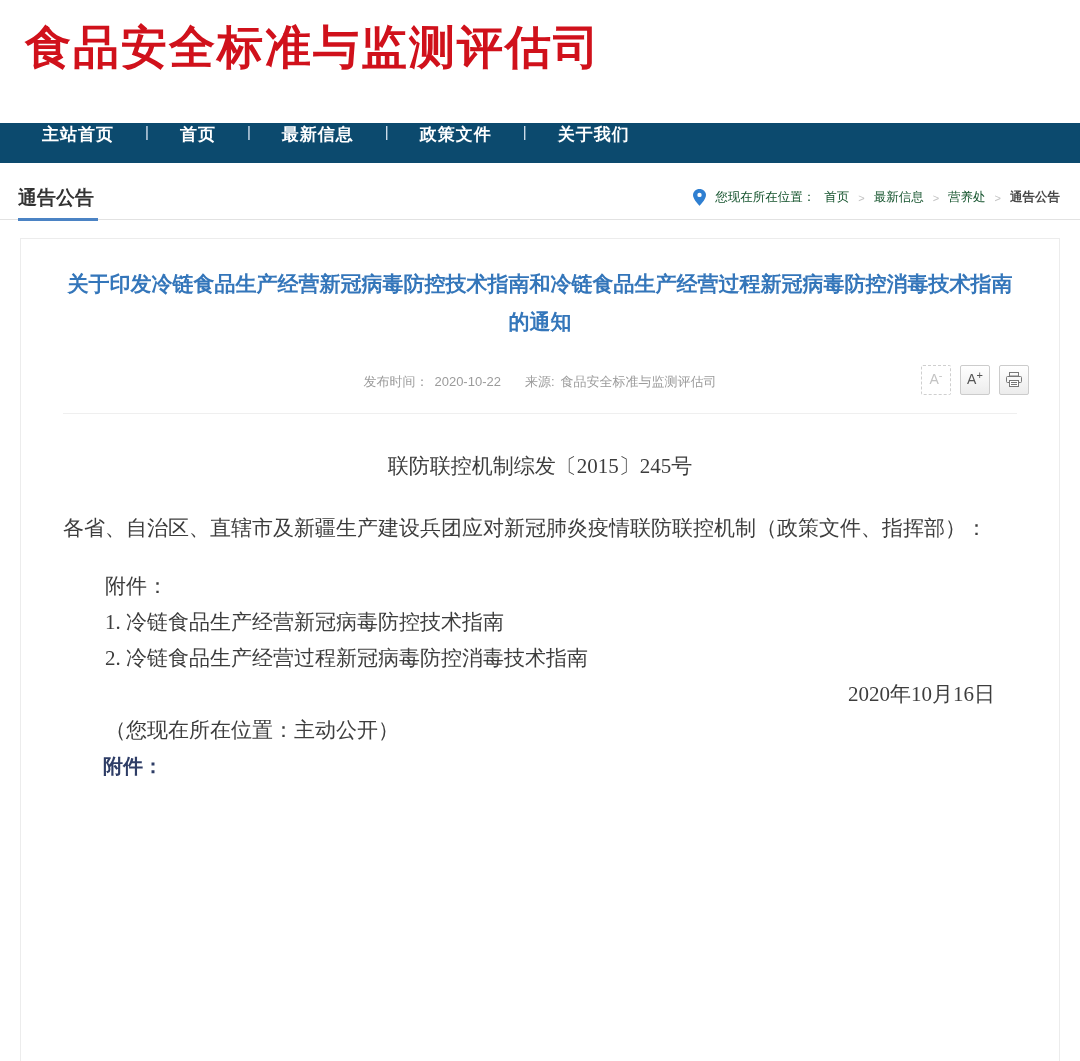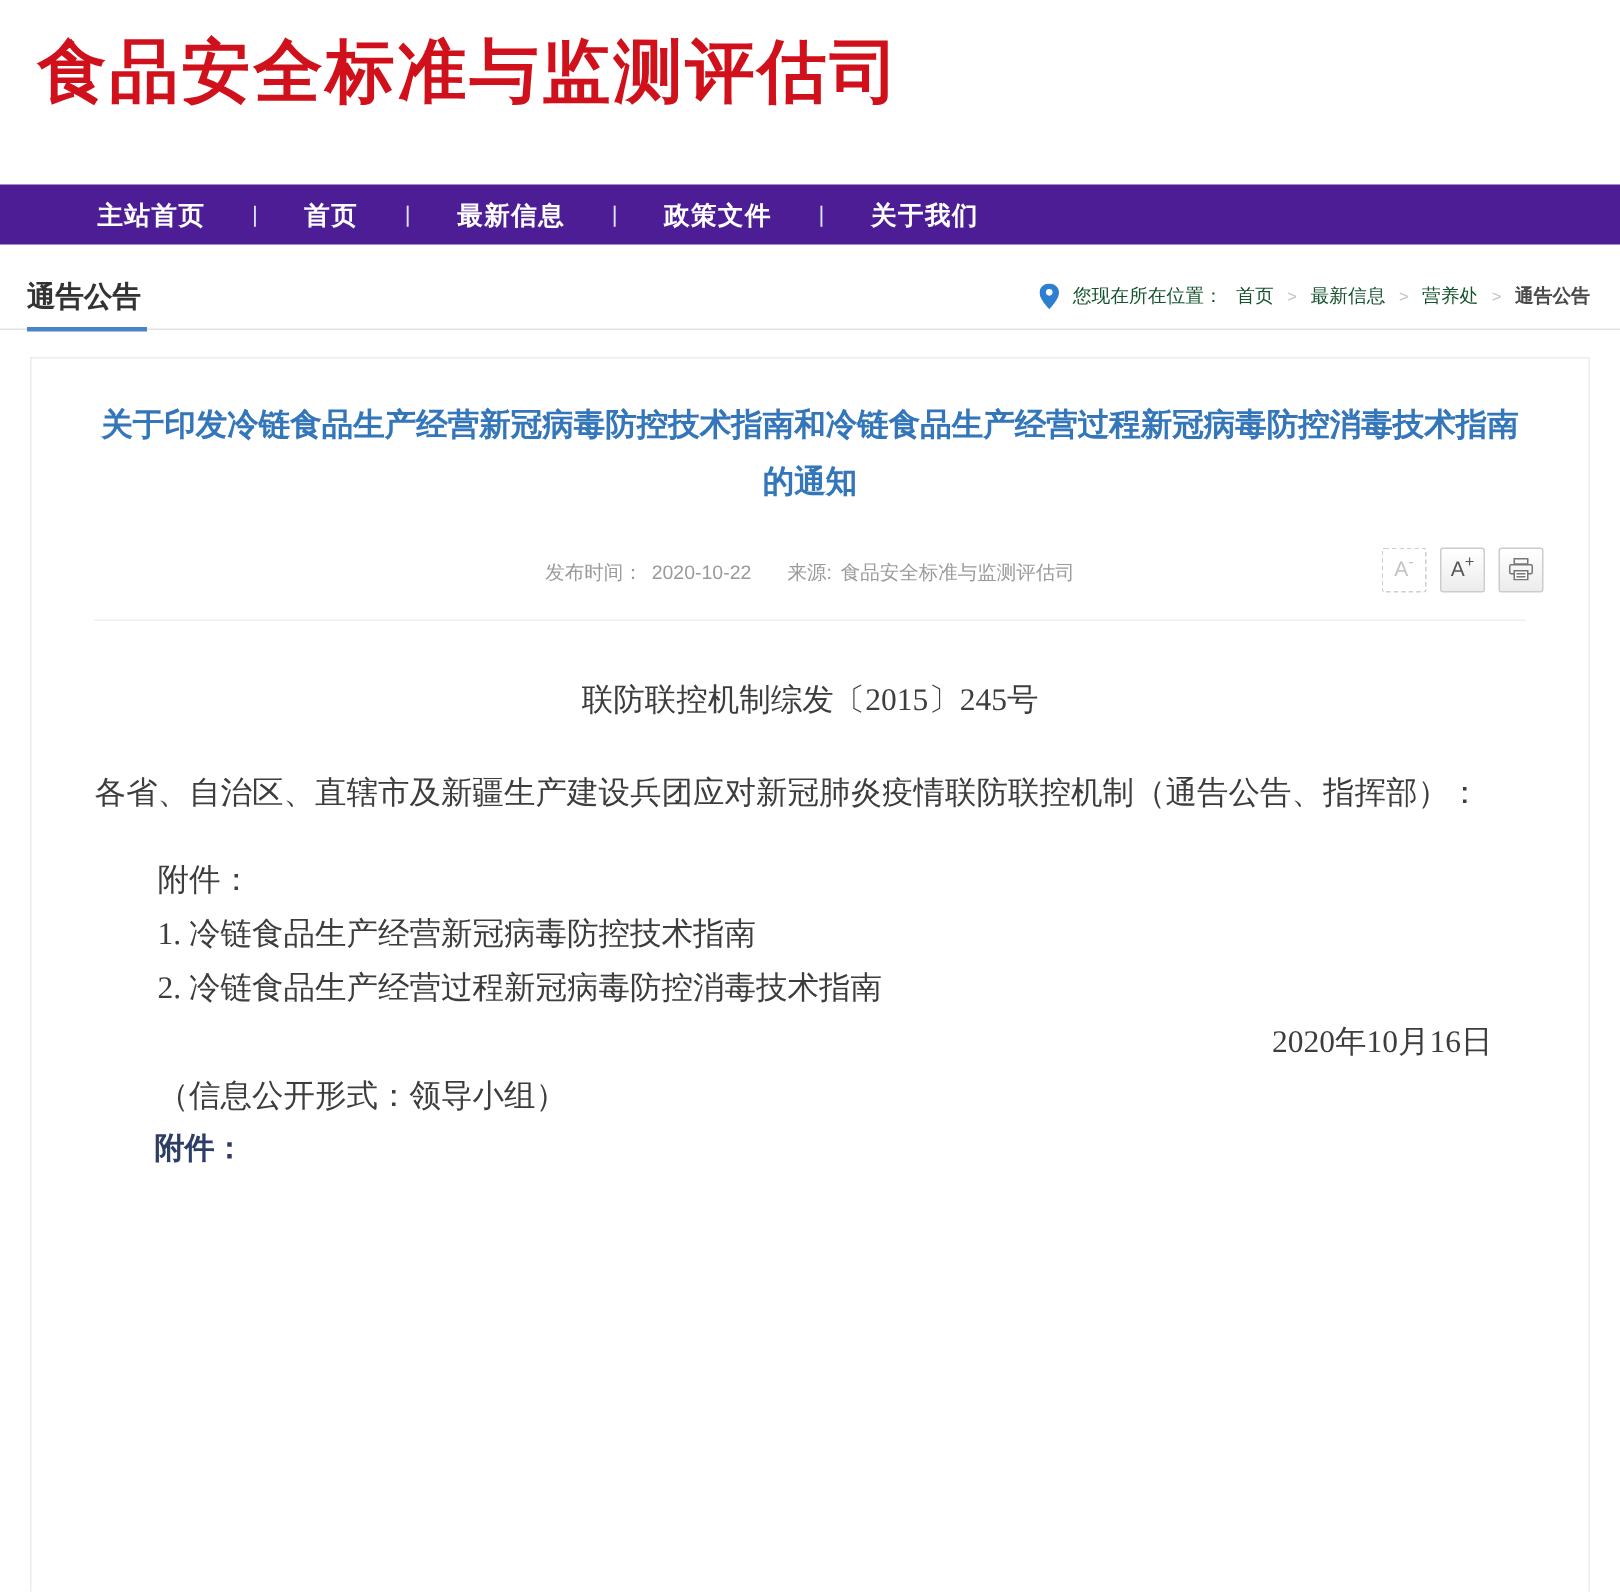--- a/index.html
+++ b/index.html
@@ -11,22 +11,22 @@
 
   
   .site-header { box-sizing: border-box; height: 123px; padding: 16px 0 0 25px; }
   .site-title {
     margin: 0; font-size: 46px; font-weight: bold; letter-spacing: 2px;
     color: #d0111b; line-height: 62px;
   }
 
   
   .nav-bar {
-    height: 40px; background: #4c1d95; display: flex; align-items: center;
-    padding-left: 65px; color: #ffffff;
+    height: 40px; background: #0c4a6e; display: flex; align-items: flex-start;
+    padding-left: 42px; color: #ffffff;
   }
   .nav-item {
     font-size: 17px; font-weight: bold; letter-spacing: 1px; color: #fff;
     cursor: pointer; white-space: nowrap;
   }
   .nav-sep { margin: 0 31px; font-size: 15px; color: #dce6f2; font-weight: normal; }
 
   
   .section-bar {
     position: relative; margin-top: 22px; padding: 0 18px;
@@ -151,27 +151,27 @@
           <rect x="3.5" y="8.5" width="9" height="6" fill="#fff" stroke="#777" stroke-width="1"></rect>
           <line x1="5" y1="10.5" x2="11" y2="10.5" stroke="#777" stroke-width="1"></line>
           <line x1="5" y1="12.5" x2="11" y2="12.5" stroke="#777" stroke-width="1"></line>
         </svg>
       </div>
     </div>
   </div>
 
   <div class="article-body">
     <p class="doc-number">联防联控机制综发〔2015〕245号</p>
-    <p class="salutation">各省、自治区、直辖市及新疆生产建设兵团应对新冠肺炎疫情联防联控机制（通告公告、指挥部）：</p>
+    <p class="salutation">各省、自治区、直辖市及新疆生产建设兵团应对新冠肺炎疫情联防联控机制（政策文件、指挥部）：</p>
 
     <div class="attachments">
       <p>附件：</p>
       <p>1. 冷链食品生产经营新冠病毒防控技术指南</p>
       <p>2. 冷链食品生产经营过程新冠病毒防控消毒技术指南</p>
     </div>
 
     <p class="sign-date">2020年10月16日</p>
 
-    <p class="disclosure">（信息公开形式：领导小组）</p>
+    <p class="disclosure">（您现在所在位置：主动公开）</p>
 
     <p class="footer-partial">附件：</p>
   </div>
 </div>
 
 </body></html>

